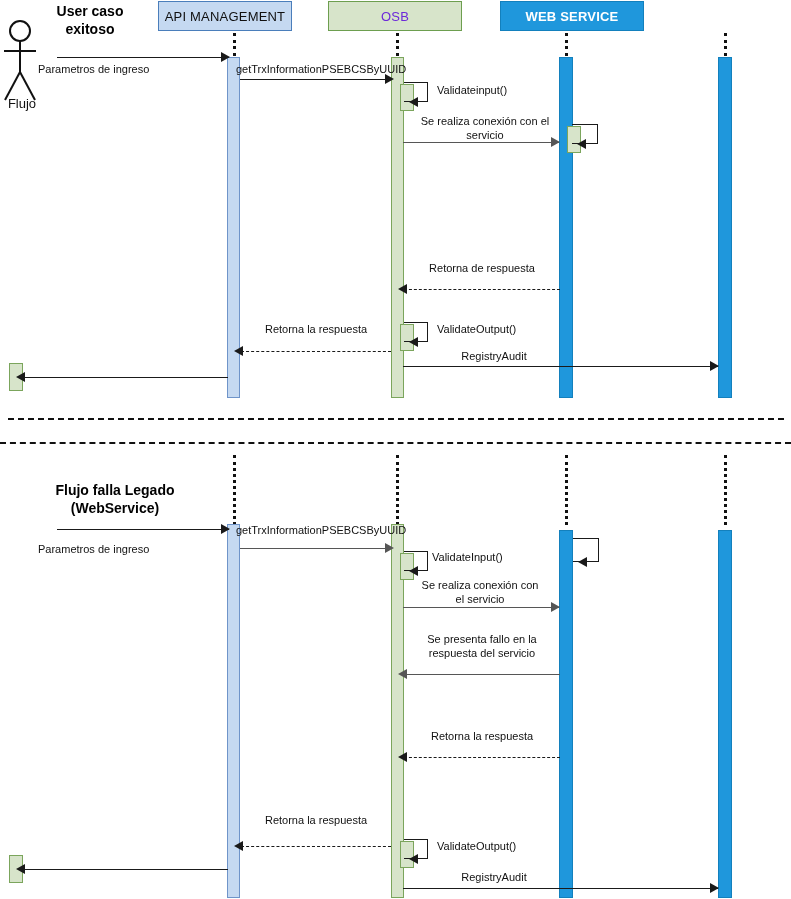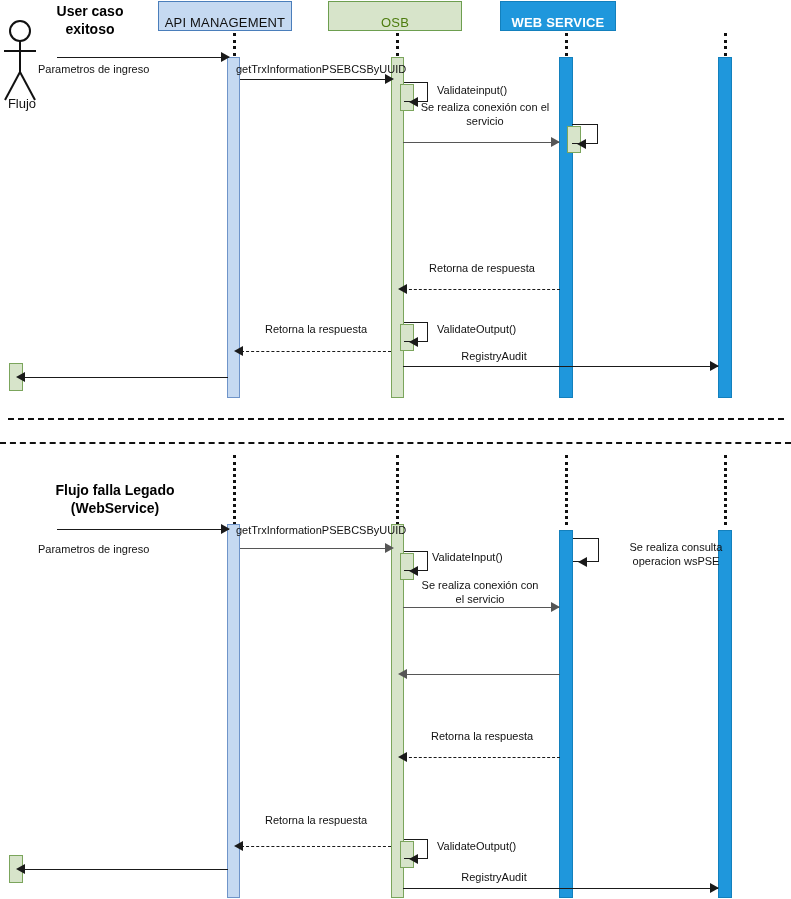--- a/index.html
+++ b/index.html
@@ -1,23 +1,23 @@
 <!DOCTYPE html>
 <html><head>
 <meta charset="utf-8">
 <style>
   html,body{margin:0;padding:0;background:#fff;}
   body{font-family:"Liberation Sans",sans-serif;}
   #canvas{position:relative;width:791px;height:899px;overflow:hidden;background:#fff;}
   .abs{position:absolute;}
   
-  .hdr{box-sizing:border-box;display:flex;align-items:flex-end;justify-content:center;
+  .hdr{box-sizing:border-box;display:flex;align-items:center;justify-content:center;
        font-size:13px;letter-spacing:.2px;text-align:center;}
   .hdr.api{background:#c5d9f1;border:1px solid #4a7ebb;color:#101010;}
-  .hdr.osb{background:#d7e4ca;border:1px solid #6d9e4f;color:#4d7c0f;}
+  .hdr.osb{background:#d7e4ca;border:1px solid #6d9e4f;color:#6d28d9;}
   .hdr.ws {background:#1f97dc;border:1px solid #1380bd;color:#fff;font-weight:bold;}
   
   .dots{width:0;border-left:3px dotted #111;}
   
   .bar{box-sizing:border-box;}
   .bar.api{background:#c5d9f1;border:1px solid #6f94c9;}
   .bar.osb{background:#d7e4ca;border:1px solid #7ba55c;}
   .bar.ws {background:#1f97dc;border:1px solid #1380bd;}
   .bar.grn{background:#d7e4ca;border:1px solid #7ba55c;}
   
@@ -40,21 +40,21 @@
 <body>
 
 <div id="canvas">
 
   <div class="abs hdr api" style="left:158px;top:1px;width:134px;height:30px;">
     <span>API MANAGEMENT</span>
   </div>
   <div class="abs hdr osb" style="left:328px;top:1px;width:134px;height:30px;">
     <span>OSB</span>
   </div>
-  <div class="abs hdr ws" style="left:500px;top:1px;width:116px;height:30px;">
+  <div class="abs hdr ws" style="left:500px;top:1px;width:144px;height:30px;">
     <span>WEB SERVICE</span>
   </div>
 
   <div class="abs dots" style="left:233px;top:33px;height:23px;"></div>
   <div class="abs dots" style="left:396px;top:33px;height:23px;"></div>
   <div class="abs dots" style="left:565px;top:33px;height:23px;"></div>
   <div class="abs dots" style="left:724px;top:33px;height:23px;"></div>
 
   <div class="abs title" style="left:30px;top:2px;width:120px;">User caso
 exitoso</div>
@@ -87,21 +87,21 @@
   <div class="abs ln" style="left:240px;top:79px;width:152px;"></div>
   <div class="abs arrow r" style="left:385px;top:74px;"></div>
   <div class="abs lbl" style="left:236px;top:63px;width:168px;">getTrxInformationPSEBCSByUUID</div>
 
   <div class="abs hook" style="left:404px;top:82px;width:24px;height:20px;"></div>
   <div class="abs arrow l" style="left:409px;top:97px;"></div>
   <div class="abs lbl" style="left:437px;top:84px;width:130px;text-align:left;">Validateinput()</div>
 
   <div class="abs ln grey" style="left:403px;top:142px;width:156px;"></div>
   <div class="abs arrow r grey" style="left:551px;top:137px;"></div>
-  <div class="abs lbl" style="left:405px;top:101px;width:160px;">Se realiza conexión con el
+  <div class="abs lbl" style="left:405px;top:115px;width:160px;">Se realiza conexión con el
 servicio</div>
 
   <div class="abs hook" style="left:572px;top:124px;width:26px;height:20px;"></div>
   <div class="abs arrow l" style="left:577px;top:139px;"></div>
 
   <div class="abs ln dash" style="left:404px;top:289px;width:156px;"></div>
   <div class="abs arrow l" style="left:398px;top:284px;"></div>
   <div class="abs lbl" style="left:404px;top:262px;width:156px;">Retorna de respuesta</div>
 
   <div class="abs hook" style="left:404px;top:322px;width:24px;height:20px;"></div>
@@ -151,25 +151,25 @@
   <div class="abs arrow l" style="left:409px;top:566px;"></div>
   <div class="abs lbl" style="left:432px;top:551px;width:130px;text-align:left;">ValidateInput()</div>
 
   <div class="abs ln grey" style="left:403px;top:607px;width:156px;"></div>
   <div class="abs arrow r grey" style="left:551px;top:602px;"></div>
   <div class="abs lbl" style="left:405px;top:579px;width:150px;">Se realiza conexión con
 el servicio</div>
 
   <div class="abs hook" style="left:573px;top:538px;width:26px;height:24px;"></div>
   <div class="abs arrow l" style="left:578px;top:557px;"></div>
-  <div class="abs lbl" style="left:607px;top:541px;width:138px;">Se realiza consulta
-operacion wsPSE</div>
 
   <div class="abs ln grey" style="left:404px;top:674px;width:156px;"></div>
   <div class="abs arrow l grey" style="left:398px;top:669px;"></div>
+  <div class="abs lbl" style="left:404px;top:633px;width:156px;">Se presenta fallo en la
+respuesta del servicio</div>
 
   <div class="abs ln dash" style="left:404px;top:757px;width:156px;"></div>
   <div class="abs arrow l" style="left:398px;top:752px;"></div>
   <div class="abs lbl" style="left:404px;top:730px;width:156px;">Retorna la respuesta</div>
 
   <div class="abs ln dash" style="left:241px;top:846px;width:150px;"></div>
   <div class="abs arrow l" style="left:234px;top:841px;"></div>
   <div class="abs lbl" style="left:240px;top:814px;width:152px;">Retorna la respuesta</div>
 
   <div class="abs hook" style="left:404px;top:839px;width:24px;height:20px;"></div>

